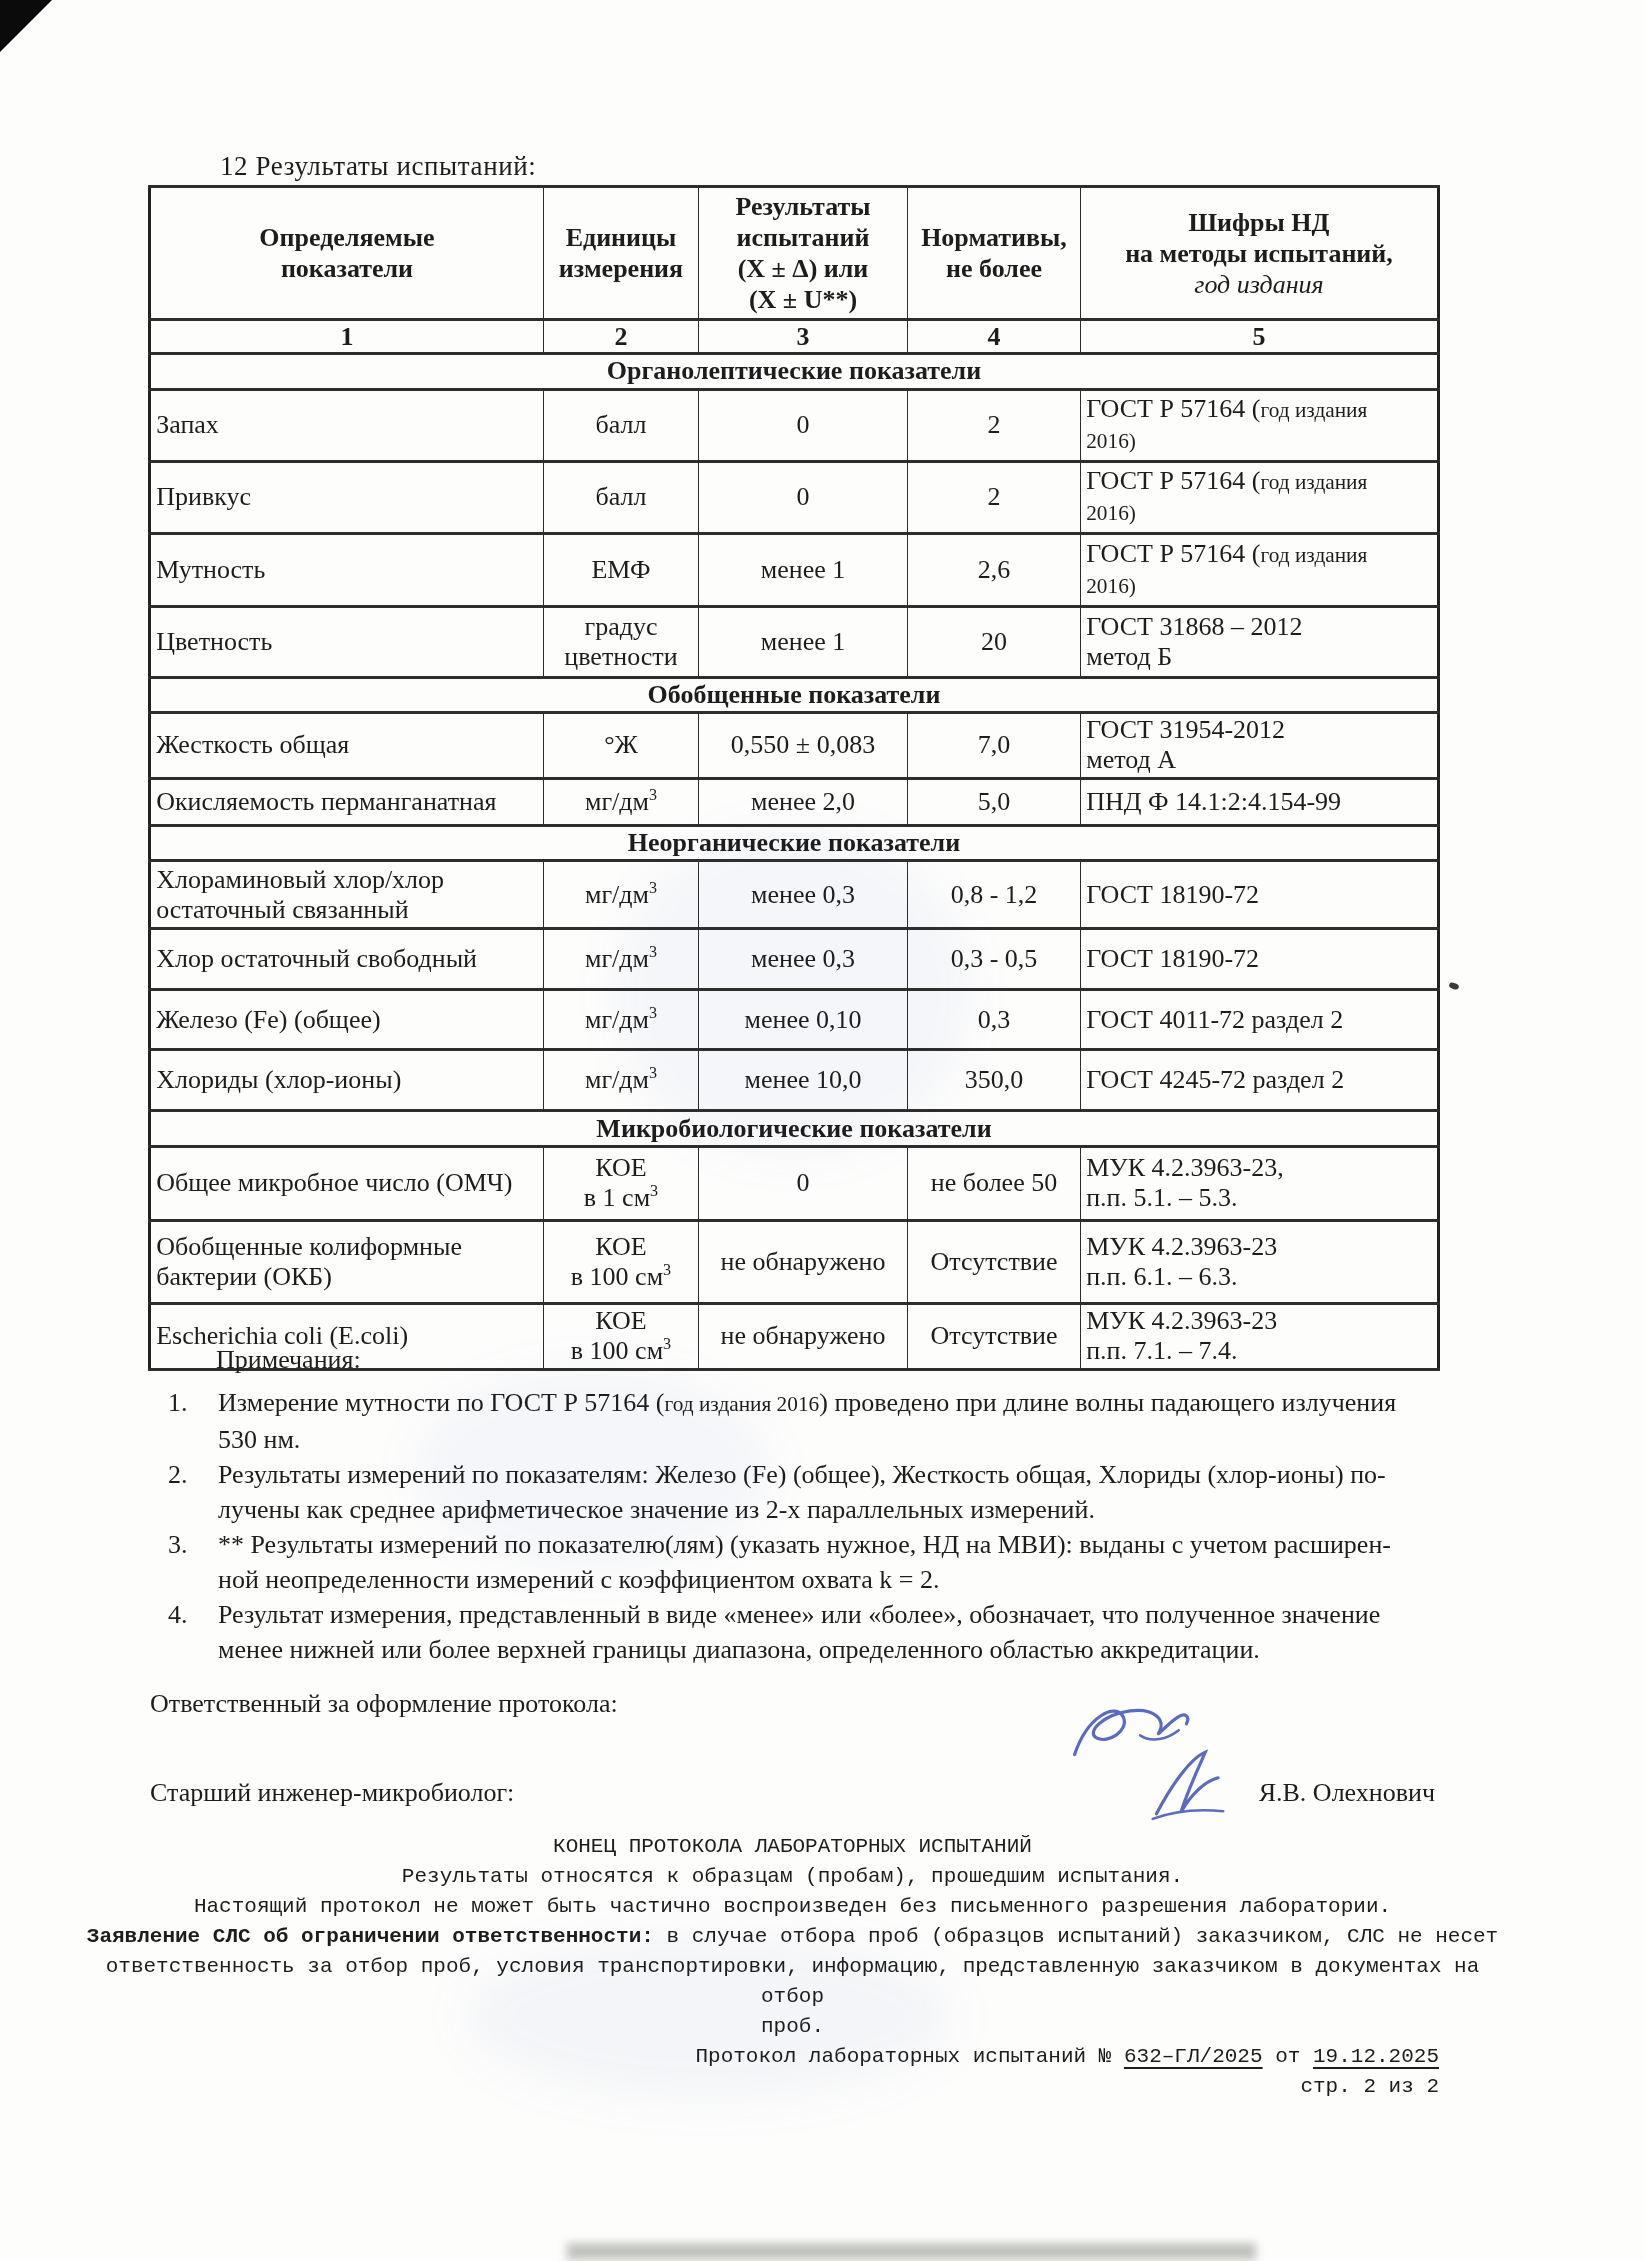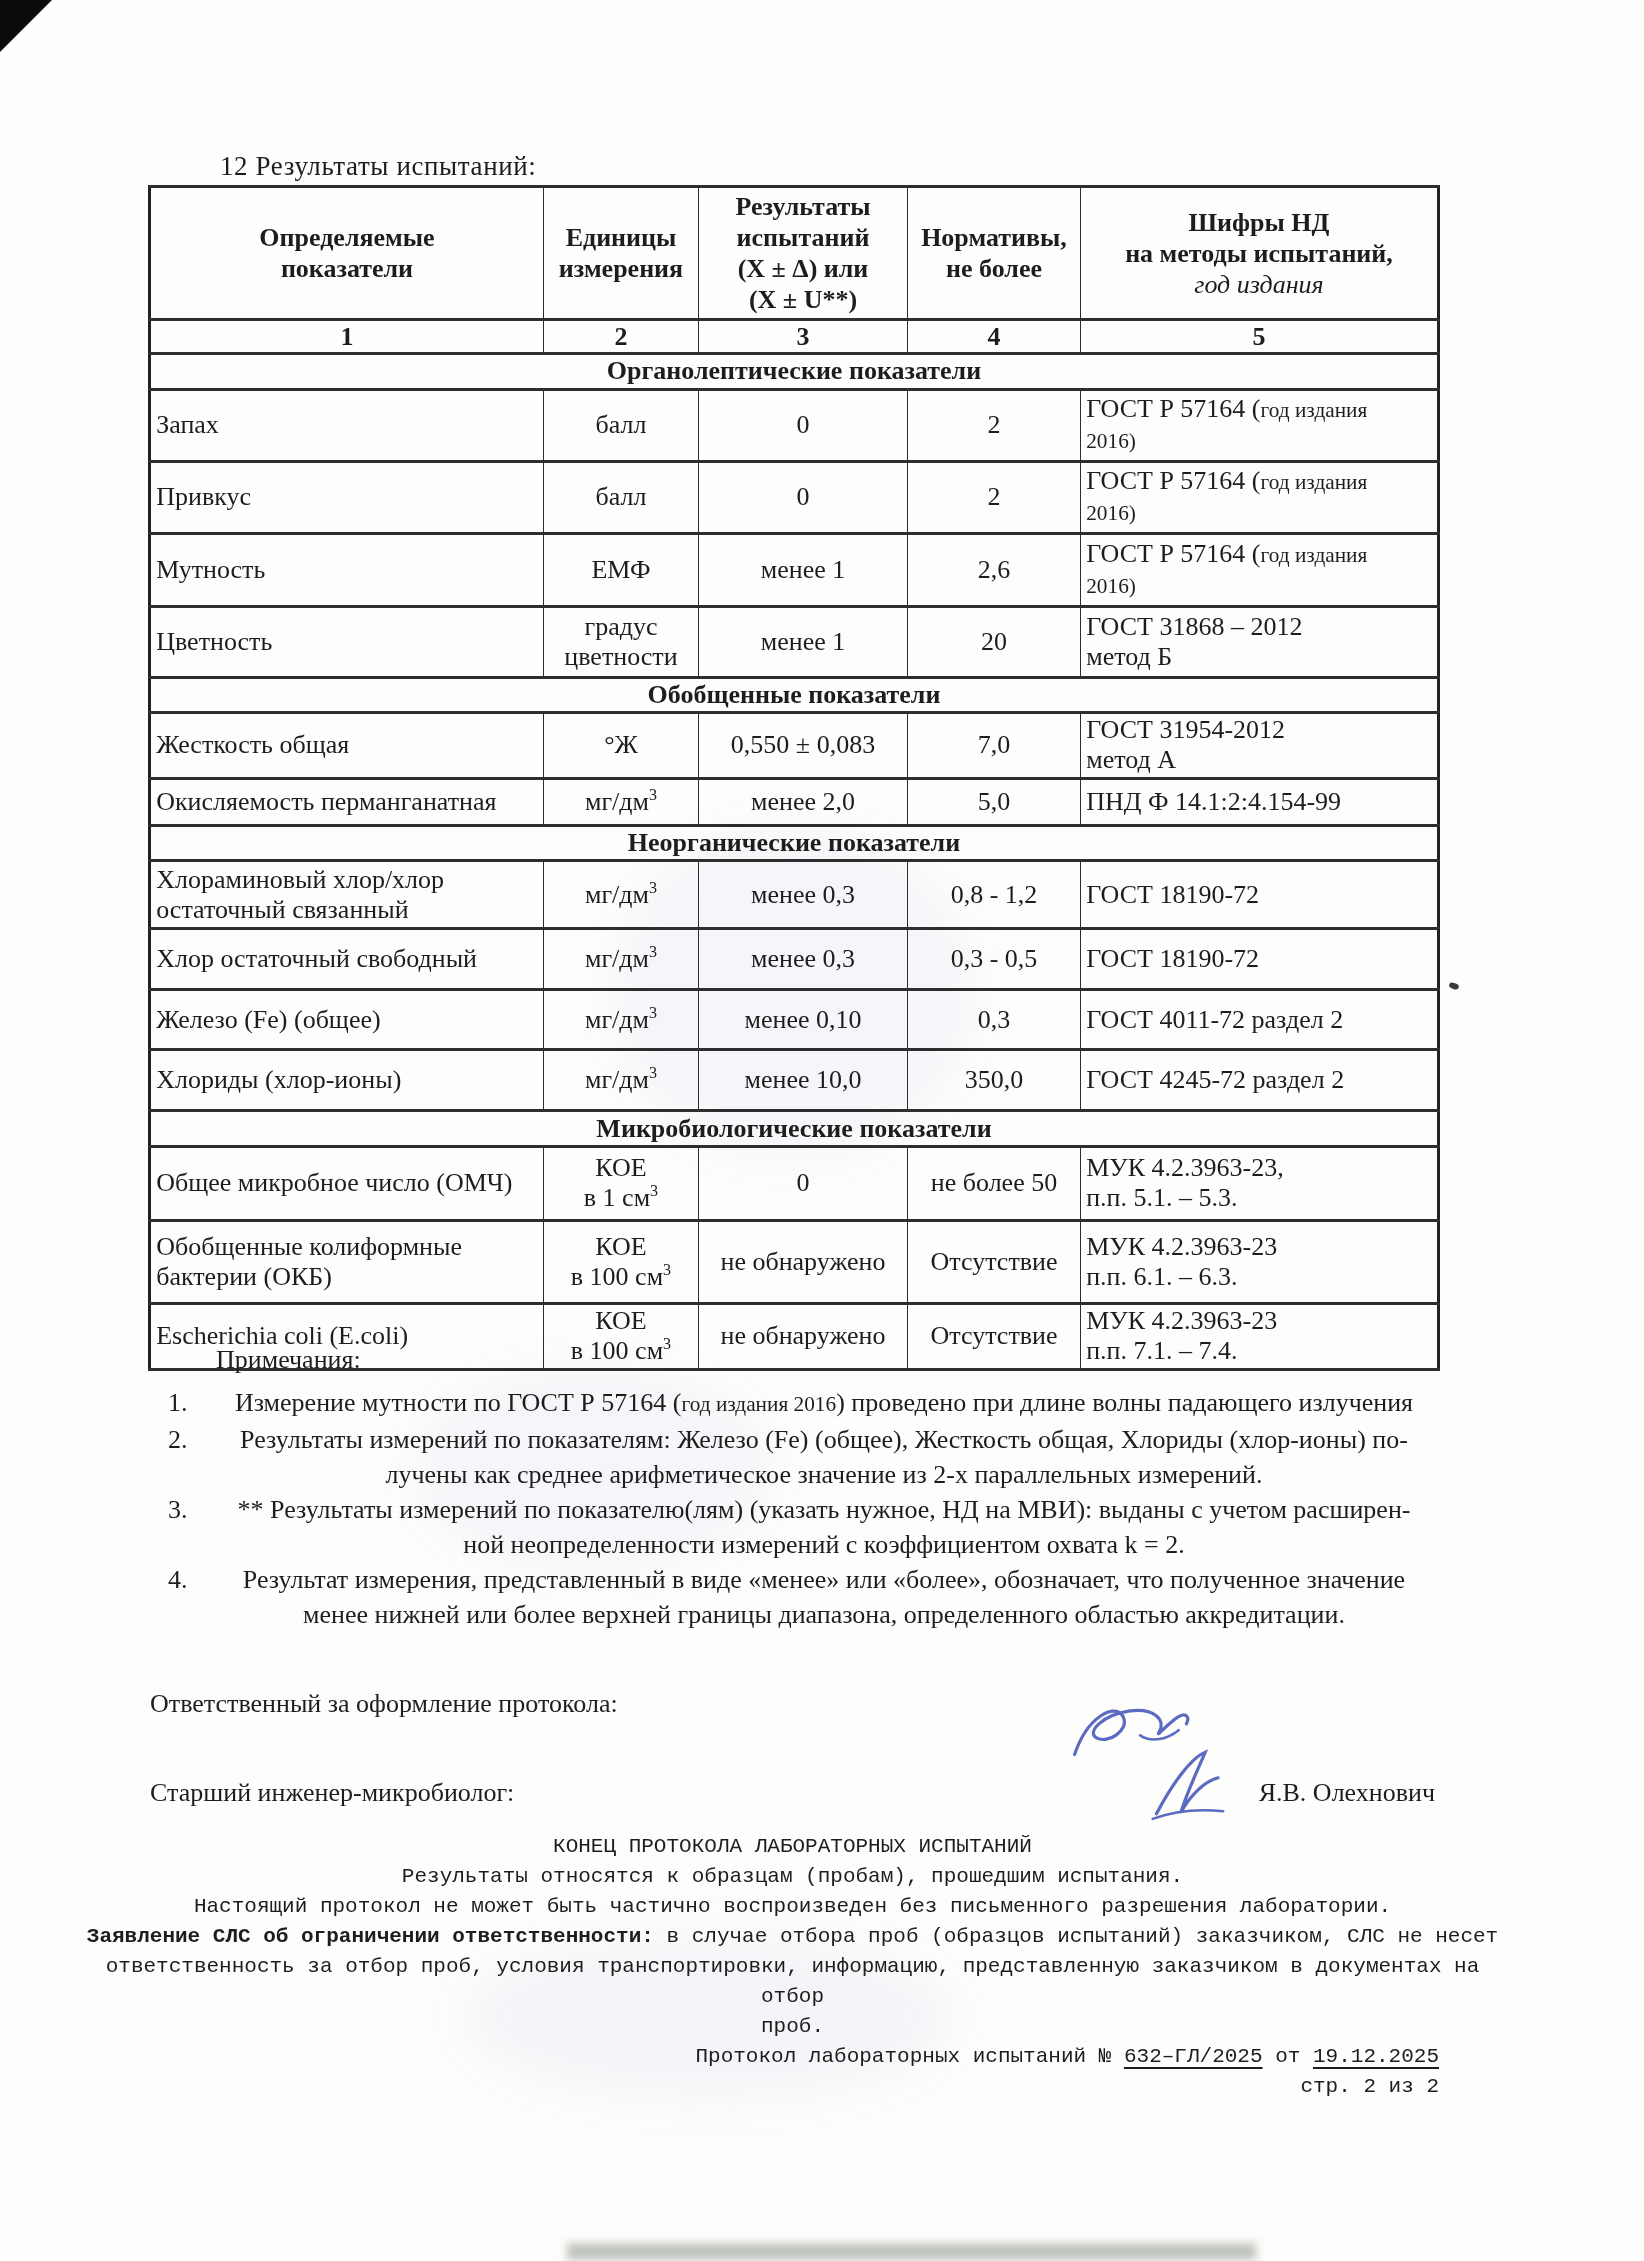--- a/index.html
+++ b/index.html
@@ -26,21 +26,21 @@
   .sup{vertical-align:super;font-size:0.62em;line-height:0;}
   .sm{font-size:0.82em;}
   .it{font-style:italic;font-weight:normal;}
   .bd{font-weight:bold;}
   .un{text-decoration:underline;text-underline-offset:4.5px;}
   .cl{white-space:nowrap;}
   .notes-heading{position:absolute;left:216px;top:1345px;font-size:26px;}
   .notes{position:absolute;left:168px;top:1385px;width:1262px;font-size:26px;}
   .nline{display:flex;line-height:35px;}
   .nnum{flex:0 0 50px;}
-  .ntext{flex:1;text-align:center;}
+  .ntext{flex:1;}
   .responsible{position:absolute;left:150px;top:1689px;font-size:26px;}
   .signer-row{position:absolute;left:150px;width:1285px;display:flex;
     justify-content:space-between;font-size:26px;line-height:31px;}
   .signer-row.r1{top:1746px;}
   .signer-row.r2{top:1777px;}
   .sig{position:absolute;opacity:.9;}
   .sig1{left:1063px;top:1698px;}
   .sig2{left:1142px;top:1747px;}
   .footer{position:absolute;left:71px;top:1832px;width:1443px;font-size:21px;font-family:Liberation Mono, monospace;}
   .fline{line-height:30px;text-align:center;}
@@ -361,20 +361,24 @@
 
   <div class="ink-dot"></div>
 
   <div class="notes-heading">Примечания:</div>
   <div class="notes" id="notes-list">
       <div class="nline">
         <span class="nnum">1.</span>
         <span class="ntext"><span>Измерение мутности по ГОСТ Р 57164 (</span><span class="sm">год издания 2016</span><span>) проведено при длине волны падающего излучения</span></span>
       </div>
       <div class="nline">
+        <span class="nnum"></span>
+        <span class="ntext"><span>530 нм.</span></span>
+      </div>
+      <div class="nline">
         <span class="nnum">2.</span>
         <span class="ntext"><span>Результаты измерений по показателям: Железо (Fe) (общее), Жесткость общая, Хлориды (хлор-ионы) по-</span></span>
       </div>
       <div class="nline">
         <span class="nnum"></span>
         <span class="ntext"><span>лучены как среднее арифметическое значение из 2-х параллельных измерений.</span></span>
       </div>
       <div class="nline">
         <span class="nnum">3.</span>
         <span class="ntext"><span>** Результаты измерений по показателю(лям) (указать нужное, НД на МВИ): выданы с учетом расширен-</span></span>

